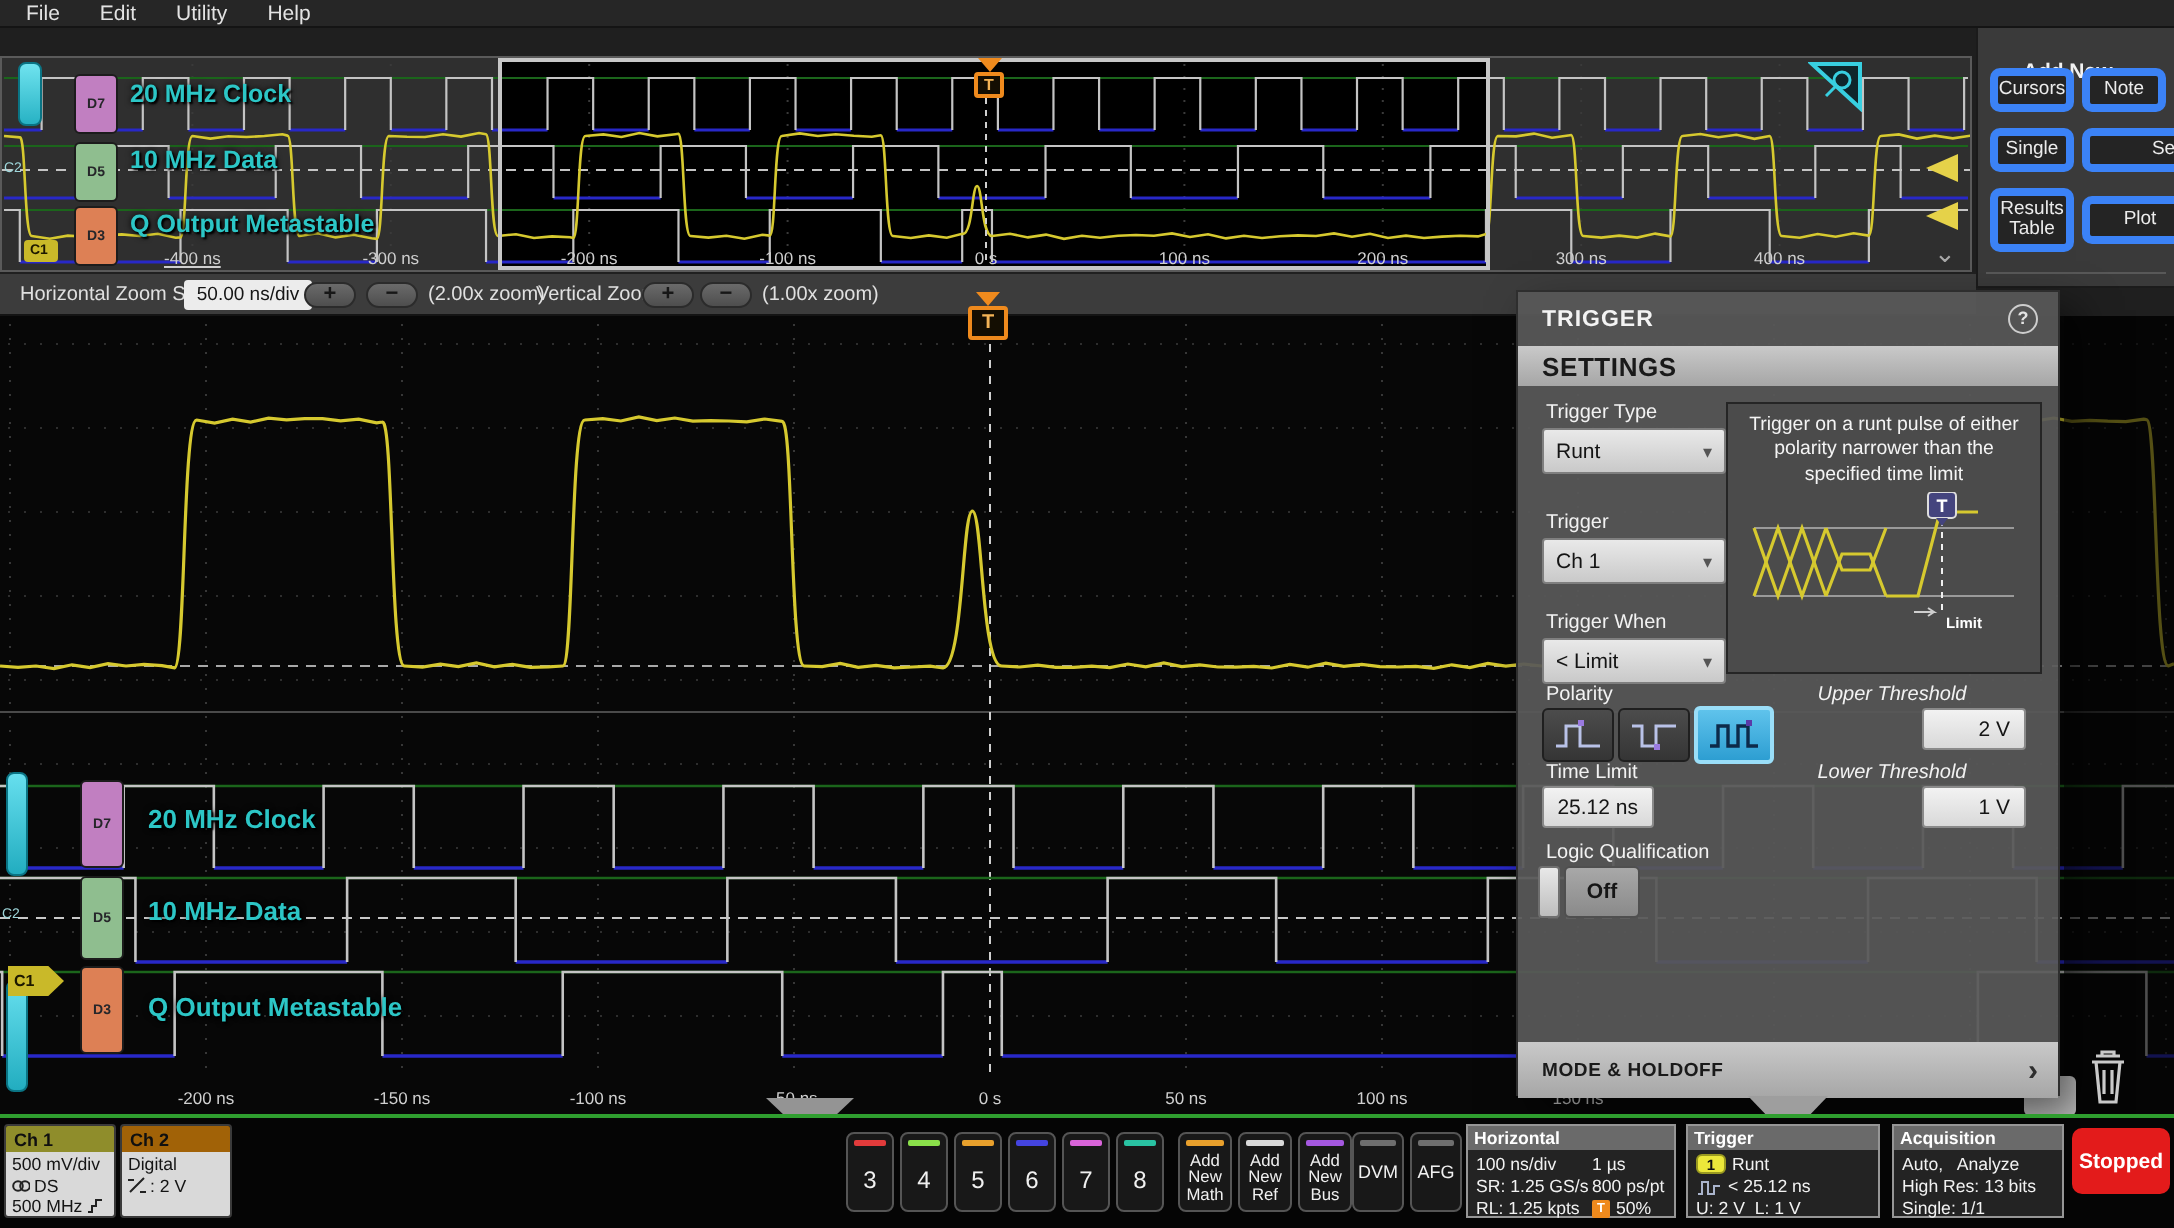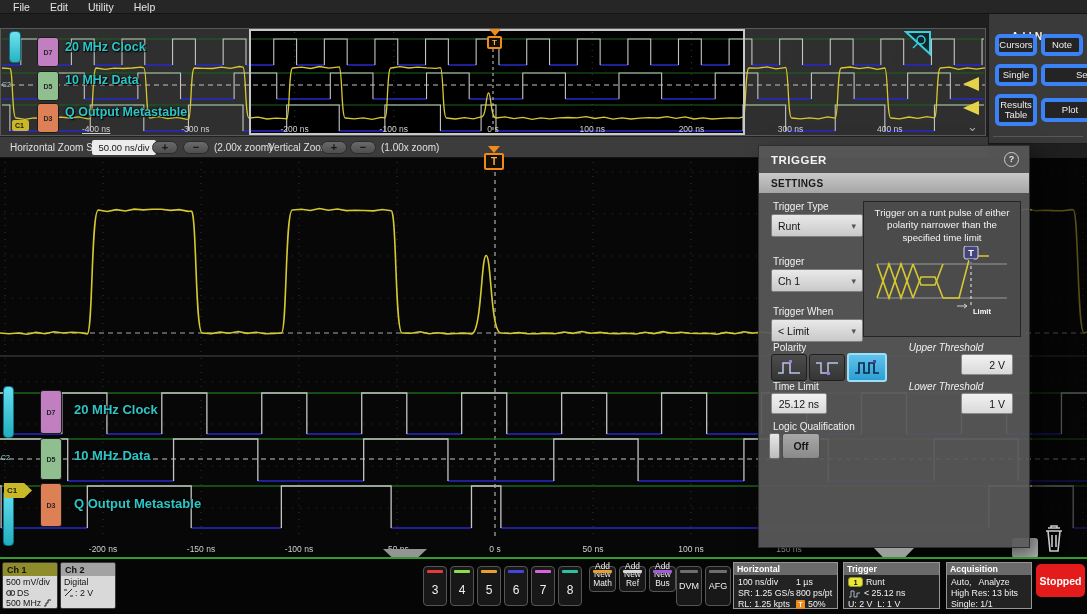--- a/index.html
+++ b/index.html
@@ -77,21 +77,21 @@
   
   #trigpanel{position:absolute;left:758px;top:145px;width:272px;height:403px;
              background:rgba(88,88,88,0.94);border:1px solid #2e2e2e;
              box-shadow:8px 10px 20px rgba(0,0,0,0.55);}
   .tp-head{position:absolute;left:0;top:0;width:100%;height:27px;display:flex;align-items:center;
            padding:0 10px 0 12px;}
   .tp-head span{font-size:11.5px;font-weight:bold;letter-spacing:0.5px;color:#f3f3f3;flex:1;}
   .help{width:15px;height:15px;border:1.5px solid #cdcdcd;border-radius:50%;color:#e3e3e3;
         font-size:9px;font-weight:bold;text-align:center;line-height:12px;}
   .tp-sub{position:absolute;left:0;top:27px;width:100%;height:20px;
-          background:linear-gradient(#c9c9c9,#a6a6a6);color:#1a1a1a;font-size:10px;font-weight:bold;
+          background:linear-gradient(#c9c9c9,#a6a6a6);color:#1a1a1a;font-size:13px;font-weight:bold;
           display:flex;align-items:center;padding-left:12px;letter-spacing:0.3px;}
   .tp-body{position:absolute;left:0;top:47px;width:100%;height:367px;}
   .lbl{position:absolute;font-size:10px;color:#f2f2f2;white-space:nowrap;}
   .lblr{position:absolute;font-size:10px;color:#f2f2f2;text-align:center;font-style:italic;}
   .dd{position:absolute;width:92px;height:23px;background:linear-gradient(#e9e9e9,#c9c9c9);
       border:1px solid #7f7f7f;border-radius:2px;display:flex;align-items:center;padding:0 6px;}
   .dd span{flex:1;font-size:10.5px;color:#141414;}
   .dd i{font-style:normal;color:#555;font-size:9px;}
   .fld{position:absolute;height:21px;background:linear-gradient(#f2f2f2,#d9d9d9);border:1px solid #8a8a8a;
        border-radius:2px;font-size:10.5px;color:#141414;display:flex;align-items:center;
@@ -121,21 +121,21 @@
   .chbadge{position:absolute;top:3px;width:56px;height:47px;border-radius:2px;overflow:hidden;
            border:1px solid #3a3a3a;}
   .chbadge .hd{height:13px;font-size:9px;font-weight:bold;color:#101010;display:flex;align-items:center;
                padding-left:4px;}
   .chbadge .bd{background:#d9d9d9;height:34px;padding:1px 3px;font-size:8.8px;color:#141414;line-height:10.5px;}
   .bd-row{display:flex;align-items:center;gap:2px;white-space:pre;}
   .num-btn{position:absolute;top:7px;width:24px;height:40px;background:#181818;border:1px solid #555;
            border-radius:4px;color:#f0f0f0;font-size:12px;display:flex;align-items:flex-end;
            justify-content:center;padding-bottom:8px;}
   .num-btn .stripe{position:absolute;left:3px;right:3px;top:3px;height:3px;border-radius:1px;}
-  .add-btn{position:absolute;top:7px;width:27px;height:26px;background:#181818;border:1px solid #555;
+  .add-btn{position:absolute;top:7px;width:27px;height:40px;background:#181818;border:1px solid #555;
            border-radius:4px;color:#f0f0f0;font-size:8.4px;line-height:8.8px;display:flex;
            align-items:flex-end;justify-content:center;text-align:center;padding-bottom:3px;}
   .add-btn .stripe{position:absolute;left:3px;right:3px;top:3px;height:3px;border-radius:1px;}
   .aux-btn{position:absolute;top:7px;width:26px;height:40px;background:#181818;border:1px solid #555;
            border-radius:4px;color:#f0f0f0;font-size:9px;display:flex;align-items:flex-end;
            justify-content:center;padding-bottom:14px;}
   .aux-btn .stripe{position:absolute;left:3px;right:3px;top:3px;height:3px;border-radius:1px;background:#6e6e6e;}
   .infobox2{position:absolute;top:3px;height:47px;background:#232323;border:1px solid #969696;}
   .infobox2 .hd{height:12px;background:#6a6a6a;color:#fff;font-size:8.8px;font-weight:bold;
                 display:flex;align-items:center;padding-left:3px;}
@@ -418,20 +418,24 @@
       <div class="lbl" style="left:14px;top:188px">Time Limit</div>
       <div class="fld" style="left:12px;top:200px;width:56px">25.12 ns</div>
 
       <div class="lblr" style="left:120px;top:188px;width:134px">Lower Threshold</div>
       <div class="fld" style="left:202px;top:200px;width:52px">1 V</div>
 
       <div class="lbl" style="left:14px;top:228px">Logic Qualification</div>
       <div class="tgl-handle"></div>
       <div class="tgl-off">Off</div>
     </div>
+    <div class="tp-mode">
+      <span>MODE &amp; HOLDOFF</span>
+      <i>›</i>
+    </div>
   </div>
 
   <div class="handle-trap" style="left:874px;top:548px;width:40px;background:#9e9e9e"></div>
 
   <svg id="trash" viewBox="0 0 32 34">
     <path d="M10,6 h12 M8,9 h16 M10,9 l2,20 h8 l2,-20 M14,13 v12 M18,13 v12" fill="none" stroke="#c9c9c9" stroke-width="1.6"></path>
     <path d="M13,6 v-2 h6 v2" fill="none" stroke="#c9c9c9" stroke-width="1.6"></path>
   </svg>
 
   <div id="greenline"></div>
@@ -444,21 +448,21 @@
         <div class="bd-row"><svg width="9" height="8">
               <circle cx="3" cy="4" r="2.4" fill="none" stroke="#222"></circle>
               <circle cx="6.5" cy="4" r="2.4" fill="none" stroke="#222"></circle>
             </svg><span>DS</span></div>
         <div class="bd-row"><span>500 MHz</span><svg width="9" height="8">
               <path d="M1,7 h2 v-3 h2 v-3 h3" fill="none" stroke="#222"></path>
             </svg></div>
       </div>
     </div>
     <div class="chbadge" style="left:60px">
-      <div class="hd" id="ch2hd" style="background: #a3a3a3;">Ch 2</div>
+      <div class="hd" id="ch2hd" style="background: #a16207;">Ch 2</div>
       <div class="bd">
         <div class="bd-row">Digital</div>
         <div class="bd-row"><svg width="9" height="9">
               <path d="M1,8 L8,1 M0,2 h3 M6,8 h3" fill="none" stroke="#222"></path>
             </svg><span>: 2 V</span></div>
       </div>
     </div>
 
     <div class="infobox2" style="left:733px;width:105px">
       <div class="hd">Horizontal</div>

